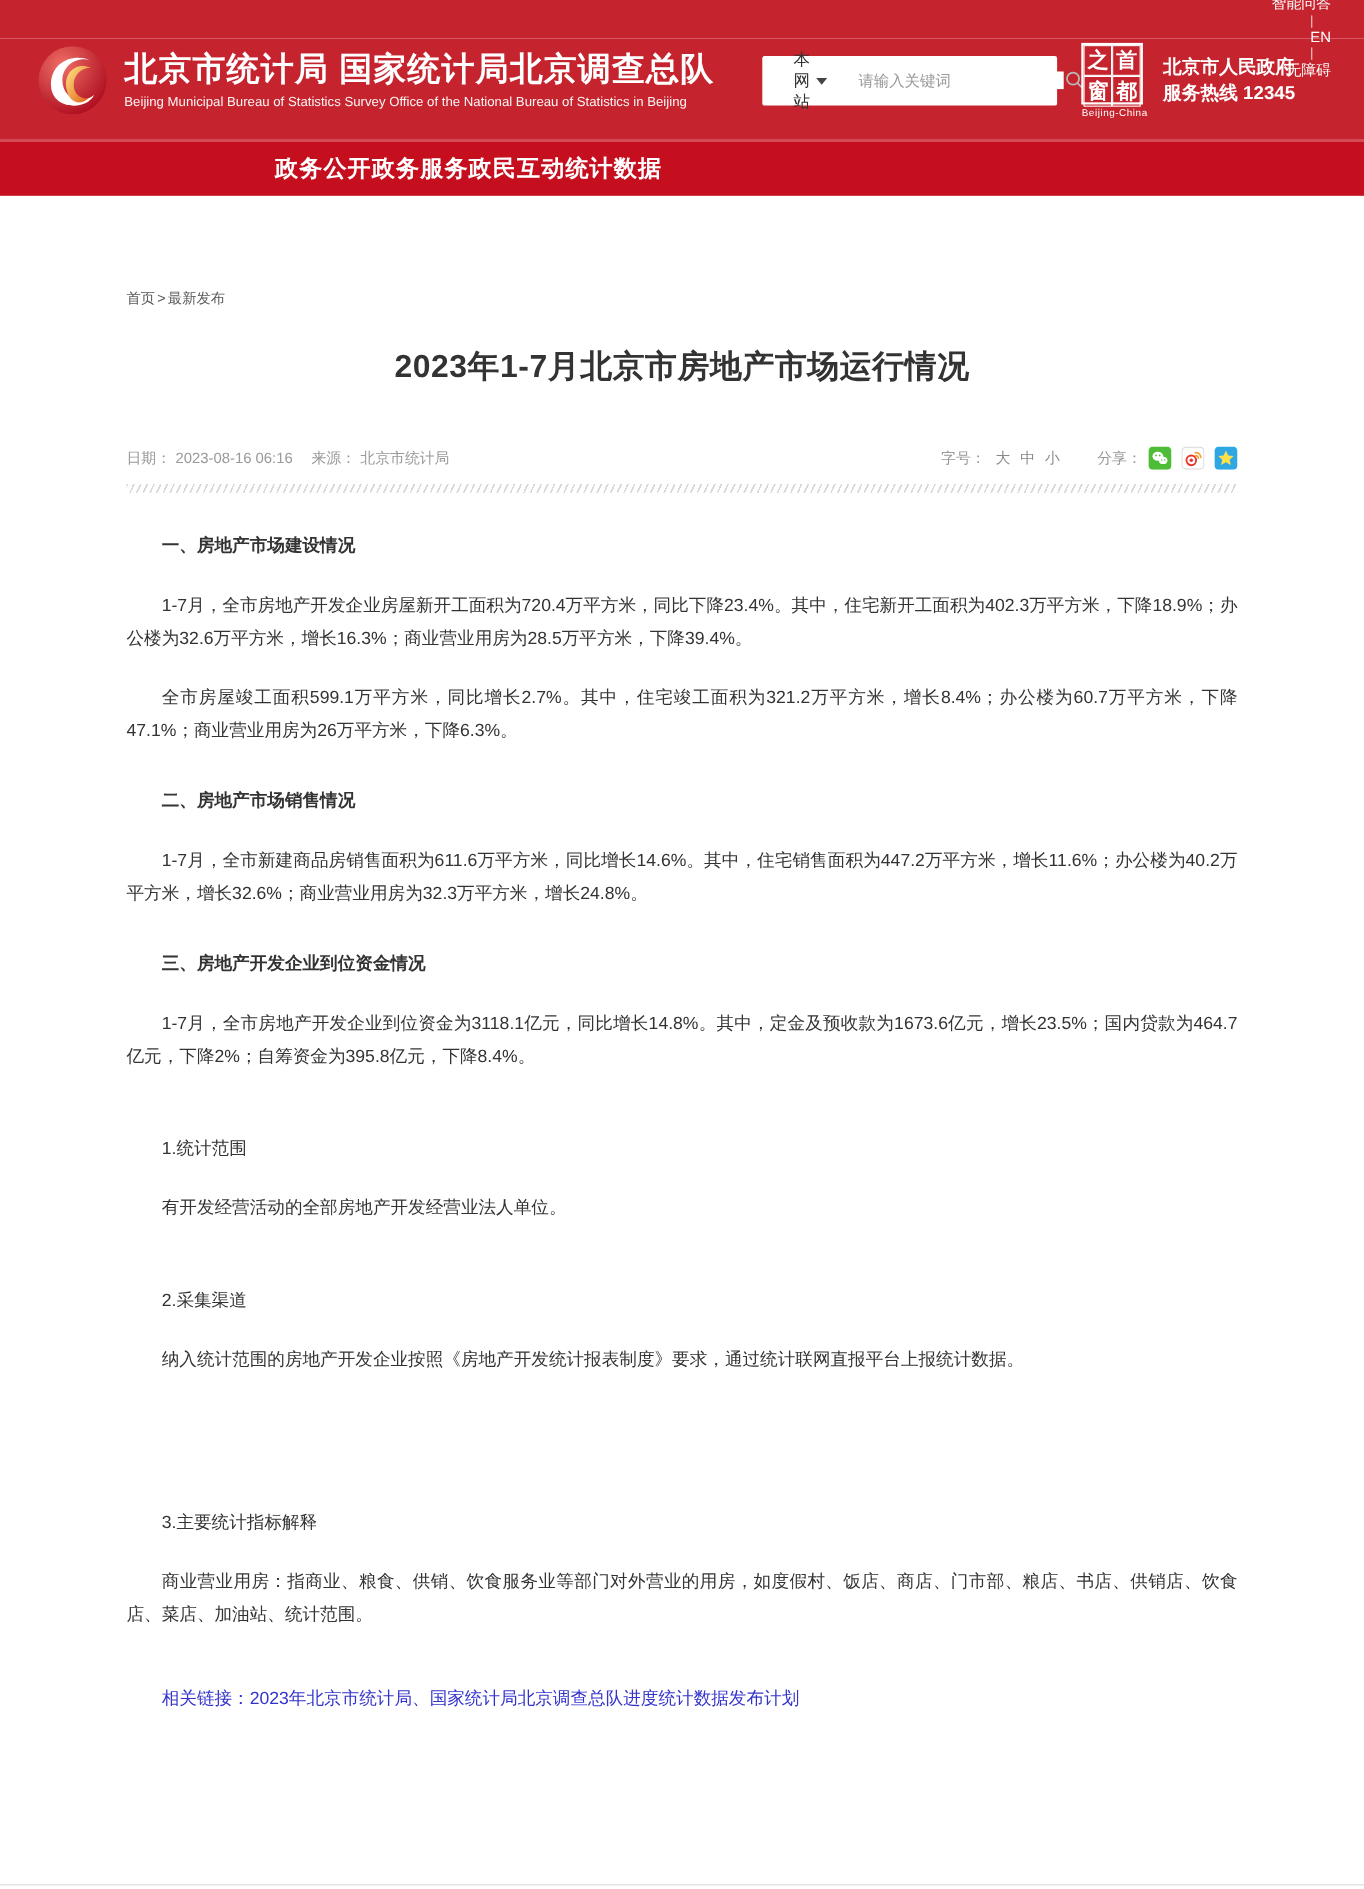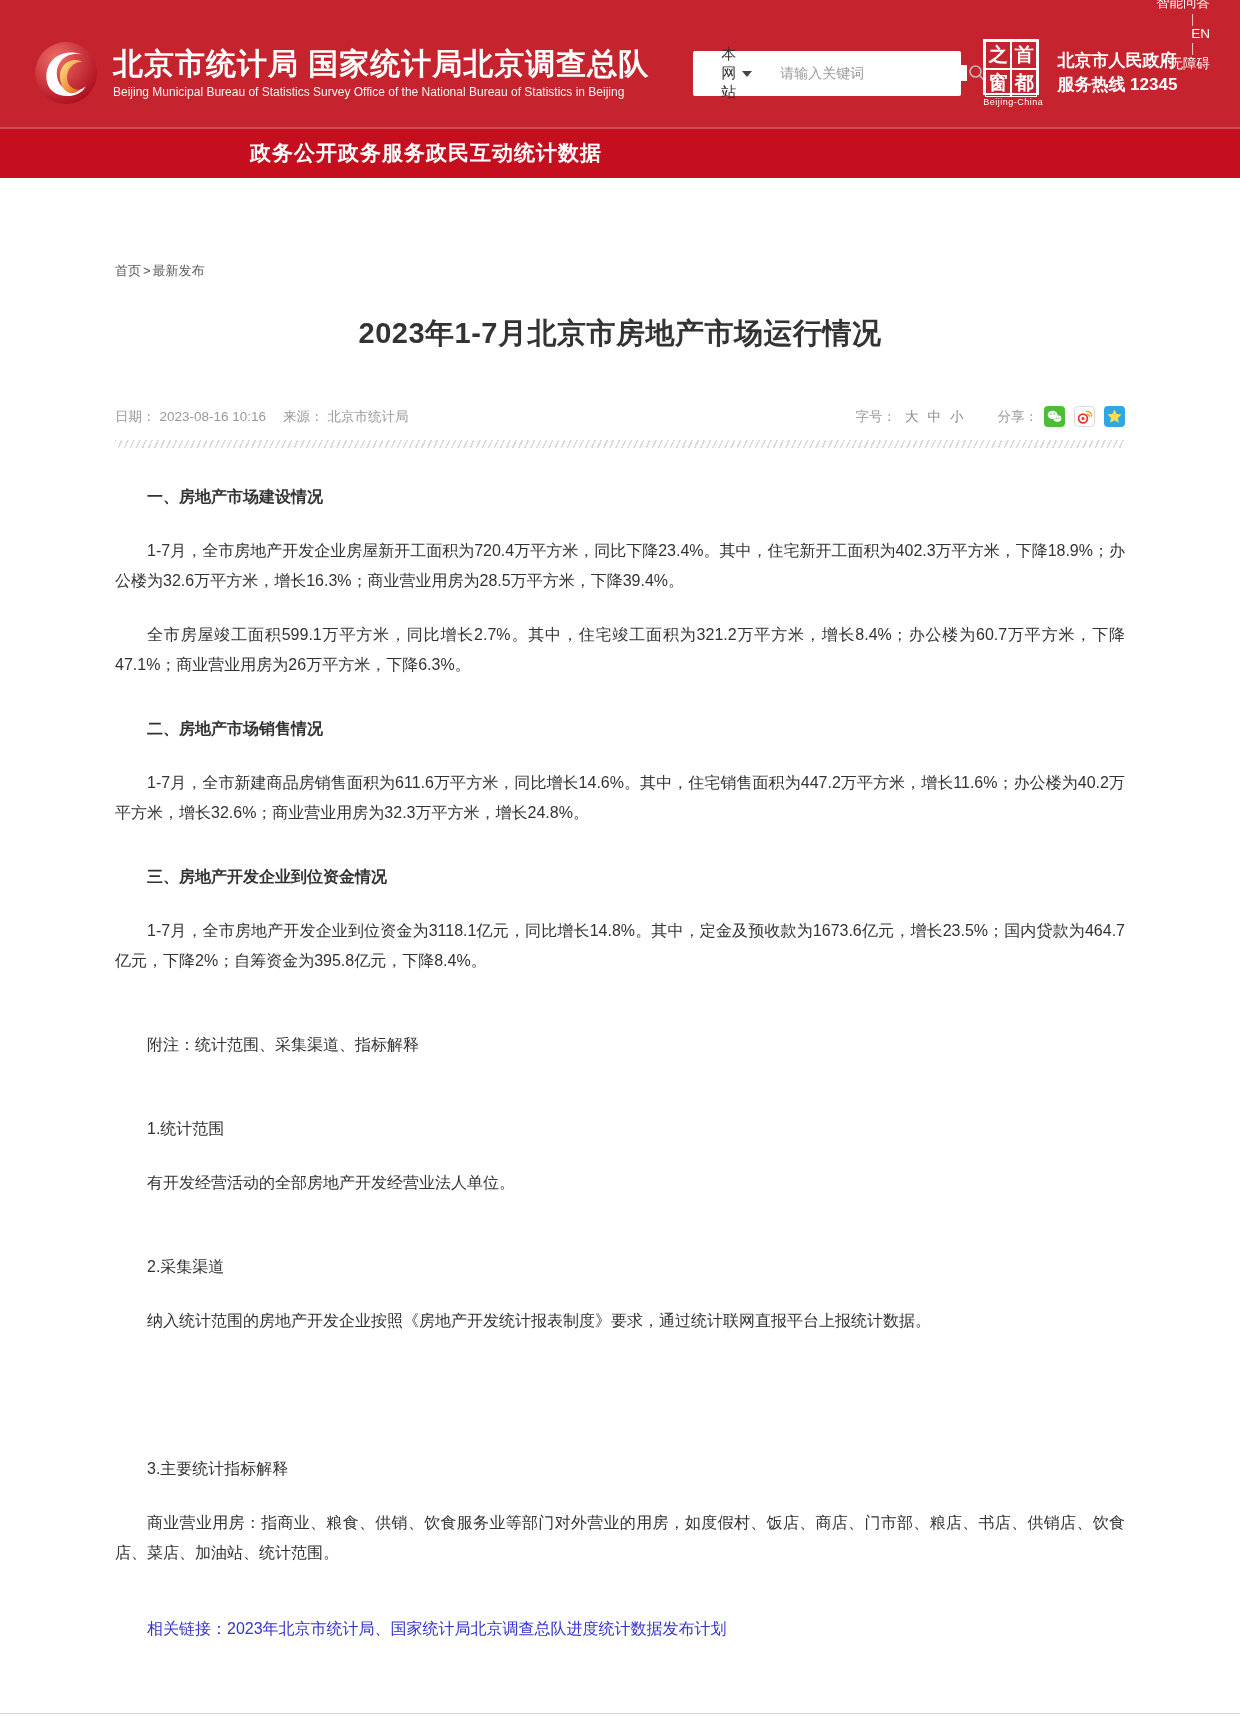--- a/index.html
+++ b/index.html
@@ -139,21 +139,21 @@
     </div>
 
   <div class="content">
     <div class="breadcrumb" id="breadcrumb"><span class="bc-item">首页</span><span class="bc-sep">&gt;</span><span class="bc-item">最新发布</span></div>
 
     <h1 class="art-title">2023年1-7月北京市房地产市场运行情况</h1>
 
     <div class="meta-row">
       <div class="meta-left">
         <span>日期：</span>
-        <span>2023-08-16 10:16</span>
+        <span>2023-08-16 06:16</span>
         <span class="meta-src">来源：</span>
         <span>北京市统计局</span>
       </div>
       <div class="meta-right">
         <span>字号：</span>
         <span id="size-opts" style="display:flex;">
             <span class="size-opt">大</span>
             <span class="size-opt">中</span>
             <span class="size-opt">小</span>
           </span>
@@ -192,21 +192,20 @@
     <div class="hatch"></div>
 
     <div class="article-body" id="article-body">
         <p class="sec-h">一、房地产市场建设情况</p>
         <p class="para">1-7月，全市房地产开发企业房屋新开工面积为720.4万平方米，同比下降23.4%。其中，住宅新开工面积为402.3万平方米，下降18.9%；办公楼为32.6万平方米，增长16.3%；商业营业用房为28.5万平方米，下降39.4%。</p>
         <p class="para">全市房屋竣工面积599.1万平方米，同比增长2.7%。其中，住宅竣工面积为321.2万平方米，增长8.4%；办公楼为60.7万平方米，下降47.1%；商业营业用房为26万平方米，下降6.3%。</p>
         <p class="sec-h">二、房地产市场销售情况</p>
         <p class="para">1-7月，全市新建商品房销售面积为611.6万平方米，同比增长14.6%。其中，住宅销售面积为447.2万平方米，增长11.6%；办公楼为40.2万平方米，增长32.6%；商业营业用房为32.3万平方米，增长24.8%。</p>
         <p class="sec-h">三、房地产开发企业到位资金情况</p>
         <p class="para">1-7月，全市房地产开发企业到位资金为3118.1亿元，同比增长14.8%。其中，定金及预收款为1673.6亿元，增长23.5%；国内贷款为464.7亿元，下降2%；自筹资金为395.8亿元，下降8.4%。</p>
-        <p class="para gap-lg">附注：统计范围、采集渠道、指标解释</p>
         <p class="para gap-lg">1.统计范围</p>
         <p class="para">有开发经营活动的全部房地产开发经营业法人单位。</p>
         <p class="para gap-lg">2.采集渠道</p>
         <p class="para">纳入统计范围的房地产开发企业按照《房地产开发统计报表制度》要求，通过统计联网直报平台上报统计数据。</p>
         <p class="para gap-xl">3.主要统计指标解释</p>
         <p class="para">商业营业用房：指商业、粮食、供销、饮食服务业等部门对外营业的用房，如度假村、饭店、商店、门市部、粮店、书店、供销店、饮食店、菜店、加油站、统计范围。</p>
         <p class="related"><a>相关链接：2023年北京市统计局、国家统计局北京调查总队进度统计数据发布计划</a></p>
       </div>
   </div>
 

